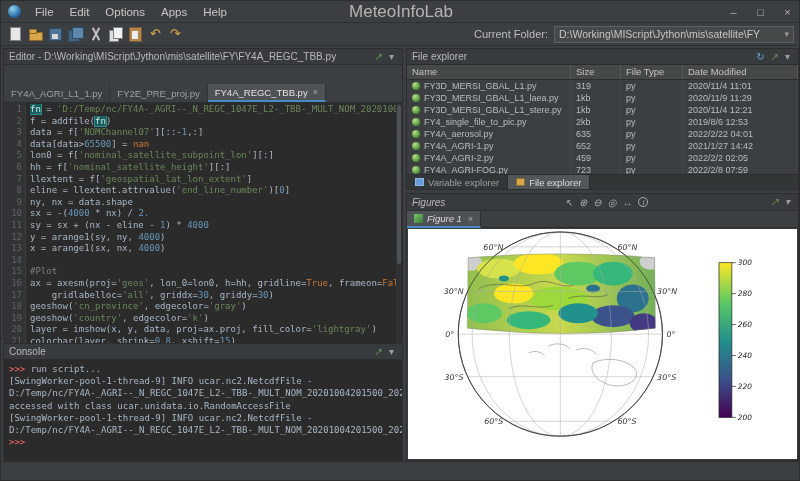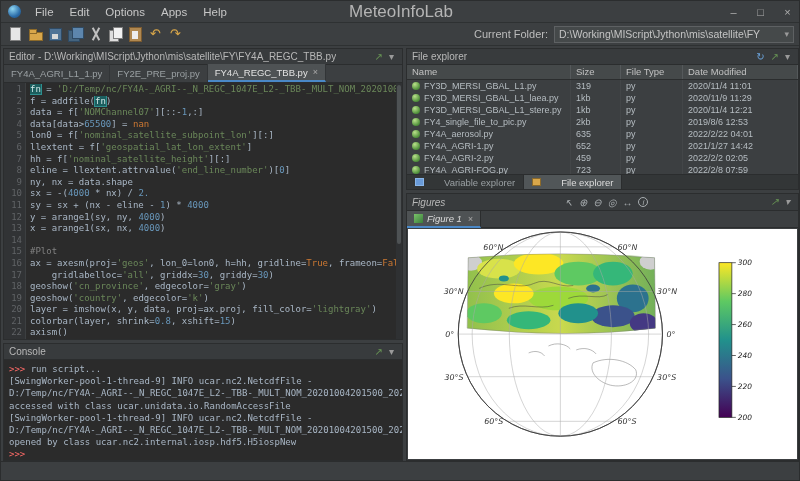--- a/index.html
+++ b/index.html
@@ -53,21 +53,21 @@
   .picon{font-size:10px;padding:0 3px;color:#9a9a9a;line-height:16px;}
   .picon.green{color:#6a9955;}
   .picon.blue{color:#6aa1d8;}
 
   .editor-panel{left:2px;top:47px;width:400px;height:292px;}
   .console-panel{left:2px;top:342px;width:400px;height:118px;}
   .explorer-panel{left:405px;top:47px;width:393px;height:142px;}
   .figures-panel{left:405px;top:192px;width:393px;height:268px;font-style:italic;}
 
   
-  .etabs{height:18px;background:#3c3f41;border-bottom:1px solid #2b2d2e;display:flex;align-items:flex-end;}
+  .etabs{height:18px;background:#3c3f41;border-bottom:1px solid #2b2d2e;display:flex;align-items:flex-end;margin-top:20px;}
   .etab{height:18px;line-height:17px;padding:0 7px;font-size:9.5px;color:#9aa0a3;
         border-right:1px solid #323537;display:flex;align-items:center;white-space:nowrap;}
   .etab.active{background:#4e5254;color:#e2e2e2;border-bottom:2px solid #4a88c7;line-height:15px;}
   .etab-close{margin-left:5px;color:#a9a9a9;font-size:9px;}
   .codewrap{position:relative;height:256px;display:flex;background:#2b2b2b;overflow:hidden;
             font-family:"DejaVu Sans Mono","Liberation Mono",monospace;font-size:9px;}
   .gutter{width:22px;background:#313335;border-right:1px solid #3c3f41;text-align:right;
           padding:1px 3px 0 0;color:#606366;flex:none;}
   .gl{height:11.6px;line-height:11.6px;}
   .codecol{flex:1;padding:1px 0 0 4px;overflow:hidden;}
@@ -89,21 +89,21 @@
   .ftr,.fth{display:grid;grid-template-columns:164px 50px 62px 1fr;}
   .fth{height:15px;background:#45494a;border-bottom:1px solid #2b2d2e;}
   .fth .th{line-height:14px;padding-left:5px;font-size:9.5px;color:#c2c2c2;border-right:1px solid #55595b;overflow:hidden;}
   .ftr{height:12px;}
   .ftr .td{line-height:12px;padding-left:5px;border-right:1px solid #434648;white-space:nowrap;overflow:hidden;}
   .td.name{display:flex;align-items:center;}
   .pyicon{width:8px;height:8px;border-radius:50%;flex:none;margin-right:4px;
           background:radial-gradient(circle at 35% 30%,#b9e08a,#4e8f3a 70%);}
   .btabs{position:absolute;left:0;right:0;bottom:0;height:15px;background:#333637;
          border-top:1px solid #2b2d2e;display:flex;align-items:stretch;}
-  .btab{display:flex;align-items:center;padding:0 8px;font-size:9.5px;color:#9aa0a3;border-right:1px solid #2b2d2e;gap:16px;}
+  .btab{display:flex;align-items:center;padding:0 8px;font-size:9.5px;color:#9aa0a3;border-right:1px solid #2b2d2e;}
   .btab.active{background:#515658;color:#dcdcdc;}
   .btab-ic{width:9px;height:8px;margin-right:4px;flex:none;}
   .btab-ic.grid{background:linear-gradient(#6a9bd8,#6a9bd8);border:1px solid #8ab6e8;}
   .btab-ic.folder{background:#d9a74a;border:1px solid #8c6a2a;}
 
   
   .fig-head{height:17px;}
   .ftool{font-size:10px;color:#a8adb0;padding:0 3px;line-height:17px;}
   .ftool.circled{display:inline-block;border:1px solid #a8adb0;border-radius:50%;width:10px;height:10px;
                  line-height:10px;text-align:center;font-size:8px;padding:0;margin:0 3px;}
@@ -229,22 +229,22 @@
           <div class="gl">20</div>
           <div class="gl">21</div>
           <div class="gl">22</div>
         </div>
       <div class="codecol" id="code-lines">
           <div class="cl"><span class="seg-v">fn</span><span class="seg-p"> = </span><span class="seg-s">'D:/Temp/nc/FY4A-_AGRI--_N_REGC_1047E_L2-_TBB-_MULT_NOM_20201004201500_20201004201959_4000M_V0001.HDF'</span></div>
           <div class="cl"><span class="seg-p">f = addfile(</span><span class="seg-v">fn</span><span class="seg-p">)</span></div>
           <div class="cl"><span class="seg-p">data = f[</span><span class="seg-s">'NOMChannel07'</span><span class="seg-p">][::-</span><span class="seg-n">1</span><span class="seg-p">,:]</span></div>
           <div class="cl"><span class="seg-p">data[data&gt;</span><span class="seg-n">65500</span><span class="seg-p">] = </span><span class="seg-k">nan</span></div>
           <div class="cl"><span class="seg-p">lon0 = f[</span><span class="seg-s">'nominal_satellite_subpoint_lon'</span><span class="seg-p">][:]</span></div>
+          <div class="cl"><span class="seg-p">hh = f[</span><span class="seg-s">'nominal_satellite_height'</span><span class="seg-p">][:]</span></div>
           <div class="cl"><span class="seg-p">llextent = f[</span><span class="seg-s">'geospatial_lat_lon_extent'</span><span class="seg-p">]</span></div>
-          <div class="cl"><span class="seg-p">hh = f[</span><span class="seg-s">'nominal_satellite_height'</span><span class="seg-p">][:]</span></div>
           <div class="cl"><span class="seg-p">eline = llextent.attrvalue(</span><span class="seg-s">'end_line_number'</span><span class="seg-p">)[</span><span class="seg-n">0</span><span class="seg-p">]</span></div>
           <div class="cl"><span class="seg-p">ny, nx = data.shape</span></div>
           <div class="cl"><span class="seg-p">sx = -(</span><span class="seg-n">4000</span><span class="seg-p"> * nx) / </span><span class="seg-n">2.</span></div>
           <div class="cl"><span class="seg-p">sy = sx + (nx - eline - </span><span class="seg-n">1</span><span class="seg-p">) * </span><span class="seg-n">4000</span></div>
           <div class="cl"><span class="seg-p">y = arange1(sy, ny, </span><span class="seg-n">4000</span><span class="seg-p">)</span></div>
           <div class="cl"><span class="seg-p">x = arange1(sx, nx, </span><span class="seg-n">4000</span><span class="seg-p">)</span></div>
           <div class="cl"></div>
           <div class="cl"><span class="seg-c">#Plot</span></div>
           <div class="cl"><span class="seg-p">ax = axesm(proj=</span><span class="seg-s">'geos'</span><span class="seg-p">, lon_0=lon0, h=hh, gridline=</span><span class="seg-k">True</span><span class="seg-p">, frameon=</span><span class="seg-k">False</span></div>
           <div class="cl"><span class="seg-p">    gridlabelloc=</span><span class="seg-s">'all'</span><span class="seg-p">, griddx=</span><span class="seg-n">30</span><span class="seg-p">, griddy=</span><span class="seg-n">30</span><span class="seg-p">)</span></div>
@@ -268,21 +268,20 @@
         <span class="picon">▾</span>
       </span>
     </div>
     <div class="conout" id="console-lines">
         <div class="con-line"><span class="seg-pr">&gt;&gt;&gt; </span><span class="seg-p">run script...</span></div>
         <div class="con-line"><span class="seg-p">[SwingWorker-pool-1-thread-9] INFO ucar.nc2.NetcdfFile -</span></div>
         <div class="con-line"><span class="seg-p">D:/Temp/nc/FY4A-_AGRI--_N_REGC_1047E_L2-_TBB-_MULT_NOM_20201004201500_20201004201959_4000M_V0001.HDF</span></div>
         <div class="con-line"><span class="seg-p">accessed with class ucar.unidata.io.RandomAccessFile</span></div>
         <div class="con-line"><span class="seg-p">[SwingWorker-pool-1-thread-9] INFO ucar.nc2.NetcdfFile -</span></div>
         <div class="con-line"><span class="seg-p">D:/Temp/nc/FY4A-_AGRI--_N_REGC_1047E_L2-_TBB-_MULT_NOM_20201004201500_20201004201959_4000M_V0001.HDF</span></div>
-        <div class="con-line"><span class="seg-p">opened by class ucar.nc2.internal.iosp.hdf5.H5iospNew</span></div>
         <div class="con-line"><span class="seg-pr">&gt;&gt;&gt;</span></div>
       </div>
   </div>
 
   <div class="panel explorer-panel">
     <div class="phead">
       <span class="ptitle">File explorer</span>
       <span class="picons">
         <span class="picon blue">↻</span>
         <span class="picon green">↗</span>

